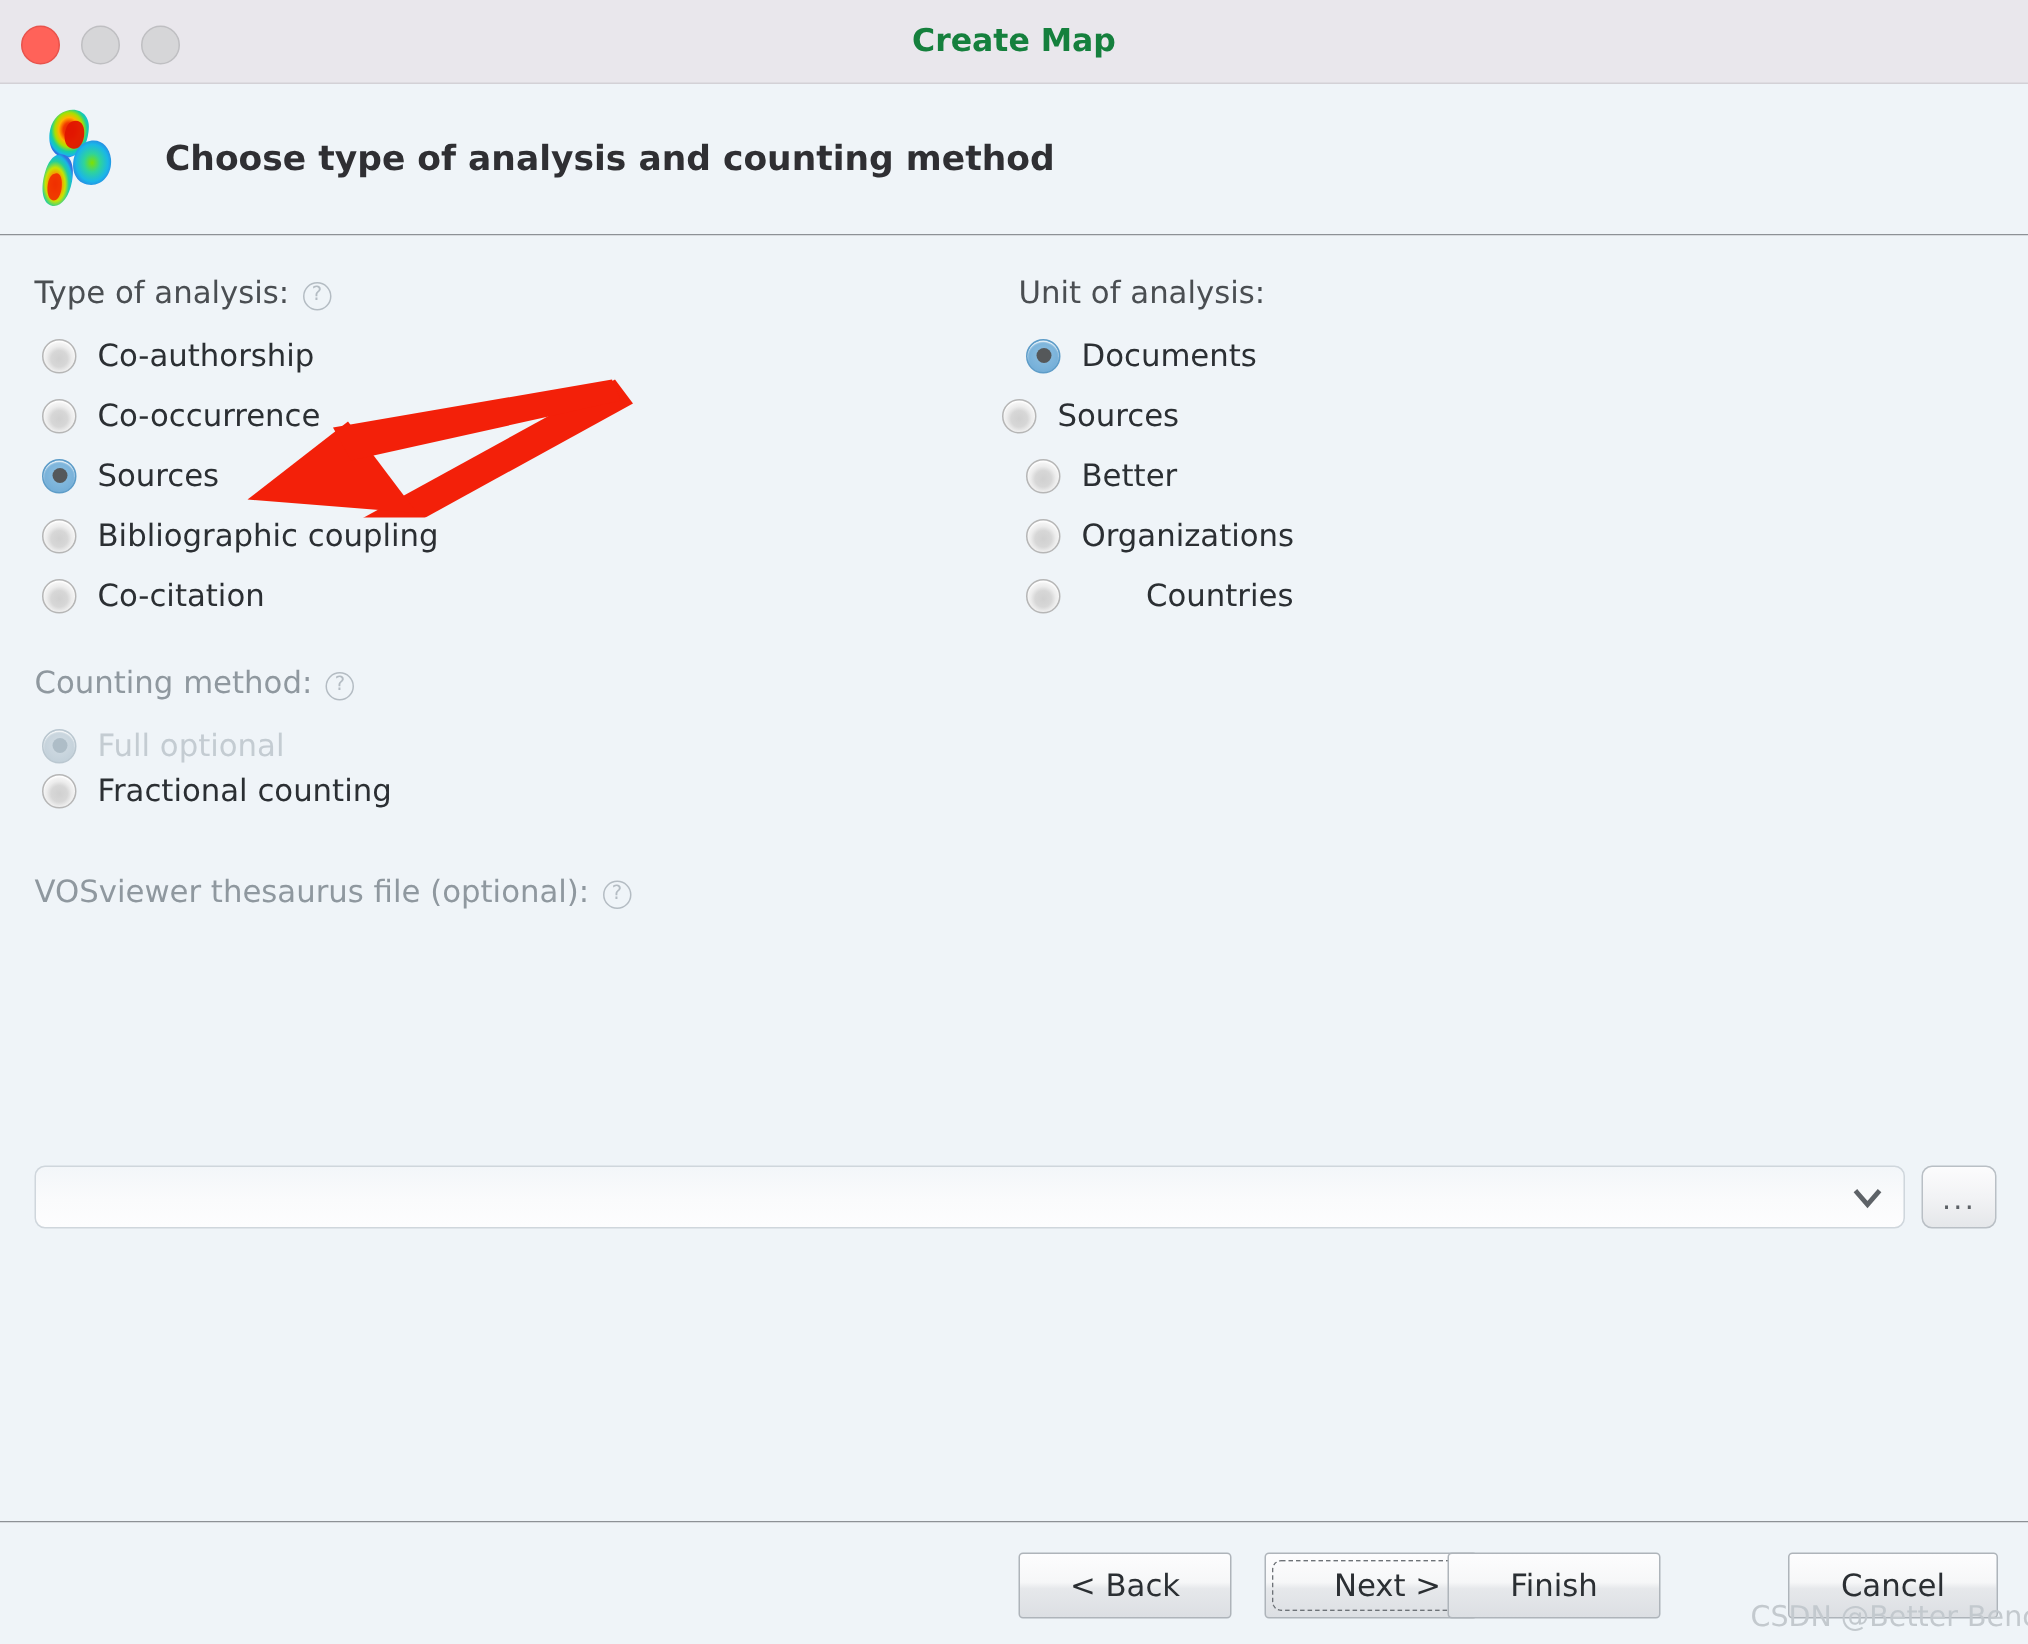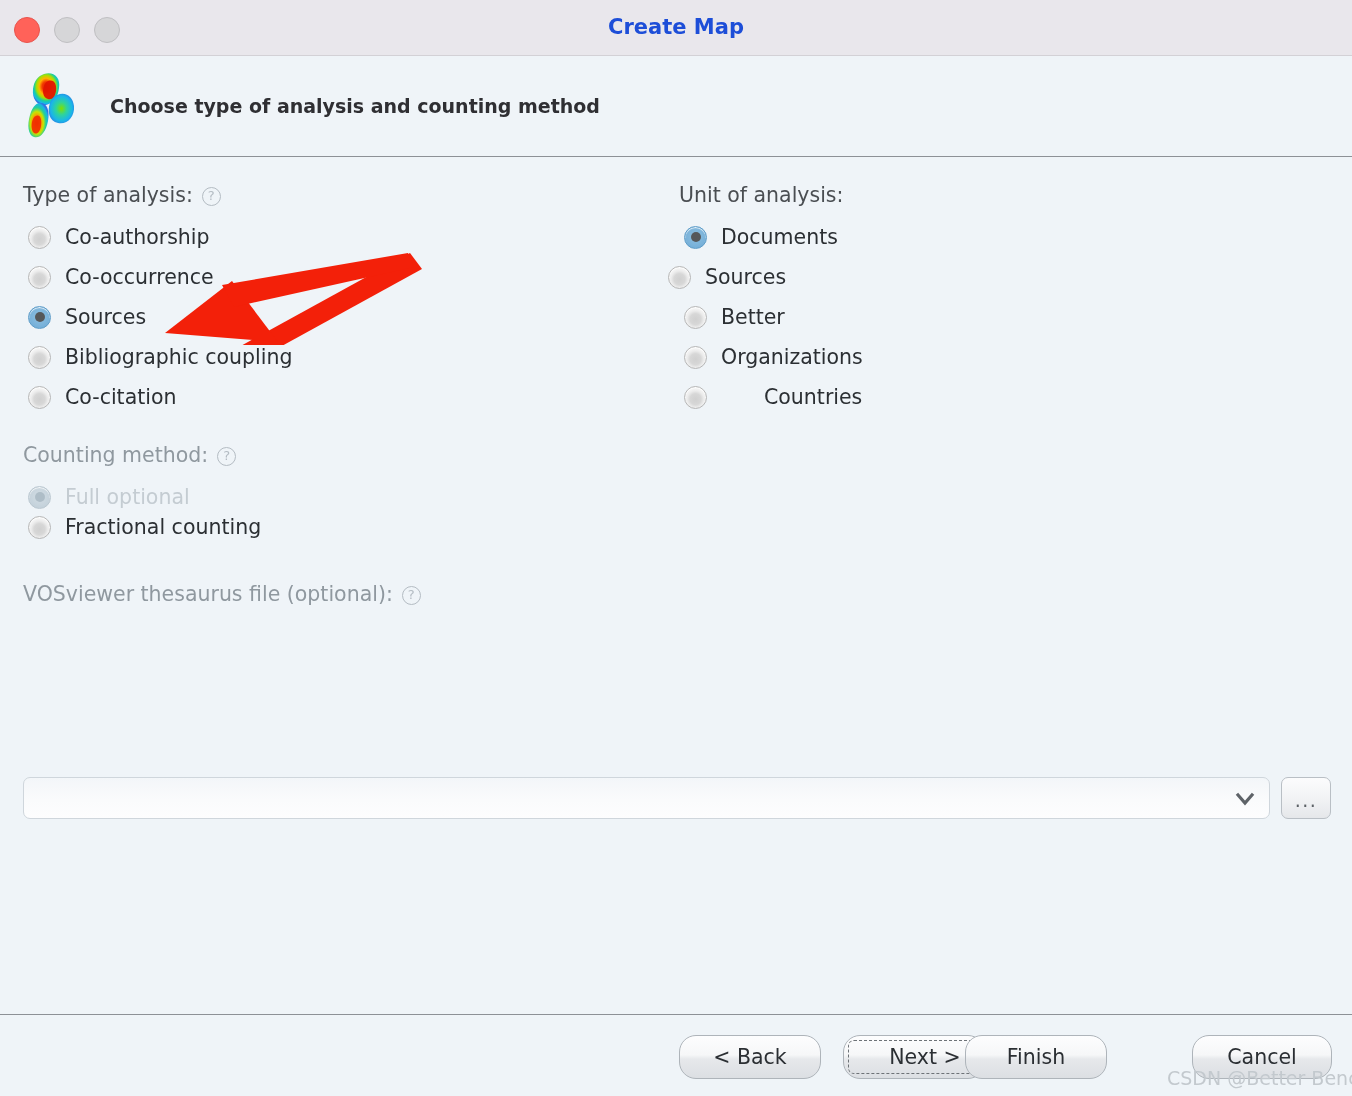--- a/index.html
+++ b/index.html
@@ -38,21 +38,21 @@
   .traffic.min   { left: 54px; background: #d6d6d8; border: 1px solid #bfbfc2; }
   .traffic.max   { left: 94px; background: #d6d6d8; border: 1px solid #bfbfc2; }
   .window-title {
     position: absolute;
     left: 0; top: 0;
     width: 1352px;
     line-height: 55px;
     text-align: center;
     font-size: 21px;
     font-weight: bold;
-    color: #1d4ed8;
+    color: #15803d;
     font-family: "DejaVu Sans", sans-serif;
   }
 
   
   .header {
     position: absolute;
     left: 0; top: 56px;
     width: 1352px;
     height: 101px;
     background: #eff4f8;
@@ -69,21 +69,21 @@
     position: absolute;
     left: 24px; top: 14px;
     width: 62px; height: 72px;
   }
   .header-title {
     position: absolute;
     left: 110px;
     top: 0;
     height: 101px;
     line-height: 101px;
-    font-size: 19px;
+    font-size: 23px;
     font-weight: bold;
     color: #2f2f33;
   }
 
   
   .content {
     position: absolute;
     left: 0; top: 157px;
     width: 1352px;
     height: 857px;
@@ -212,21 +212,21 @@
     position: absolute;
     left: 0; top: 1015px;
     width: 1352px; height: 81px;
     background: #eff4f8;
   }
   .btn {
     position: absolute;
     top: 1035px;
     height: 44px;
     border: 1px solid #aeb4ba;
-    border-radius: 17px;
+    border-radius: 3px;
     background: linear-gradient(to bottom, #fdfdfe 0%, #f6f7f8 45%, #e6e8eb 55%, #dcdfe3 100%);
     box-sizing: border-box;
     text-align: center;
     font-size: 20.5px;
     color: #2b2f33;
     line-height: 42px;
   }
   .btn.focused {
     border: 1px solid #aeb4ba;
   }

